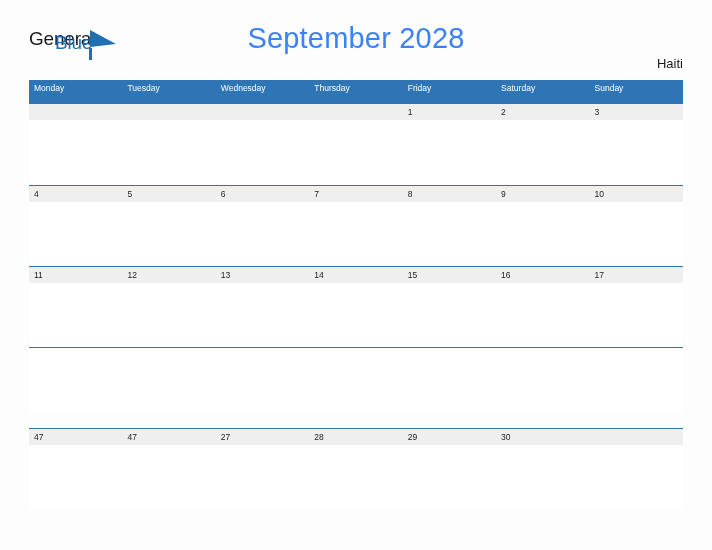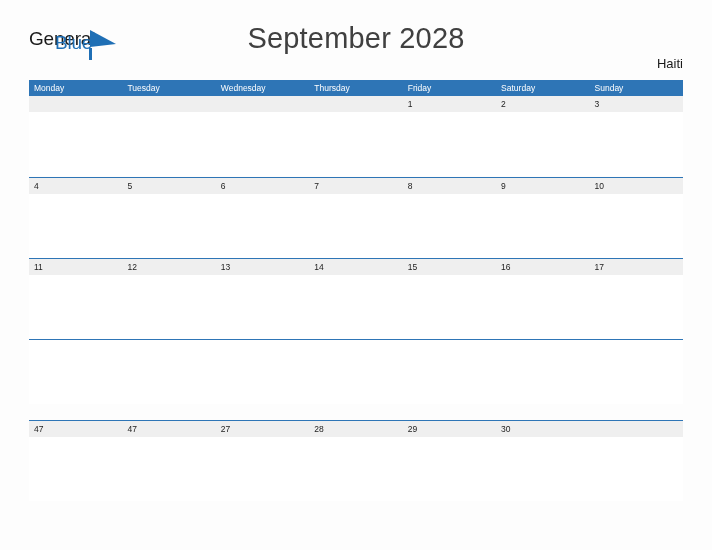--- a/index.html
+++ b/index.html
@@ -72,21 +72,21 @@
     background: #1f6fb5;
   }
 
   .cal-title {
     position: absolute;
     left: 0;
     right: 0;
     top: 0;
     text-align: center;
     font-size: 29px;
-    color: #404040;
+    color: #3b82f6;
     font-family: "Liberation Sans", sans-serif;
     letter-spacing: 0.2px;
   }
 
   .country {
     position: absolute;
     right: 0;
     top: 14px;
     font-size: 13px;
     color: #1a1a1a;
@@ -99,21 +99,21 @@
     position: absolute;
     left: 29px;
     top: 80px;
     width: 654px;
   }
 
   .dow-row {
     display: flex;
     width: 100%;
     background: #2e75b6;
-    height: 16px;
+    height: 24px;
   }
   .dow-cell {
     flex: 1 1 0;
     font-size: 8.5px;
     color: #ffffff;
     line-height: 16px;
     padding-left: 5px;
     box-sizing: border-box;
     font-family: "Liberation Sans", sans-serif;
     white-space: nowrap;

